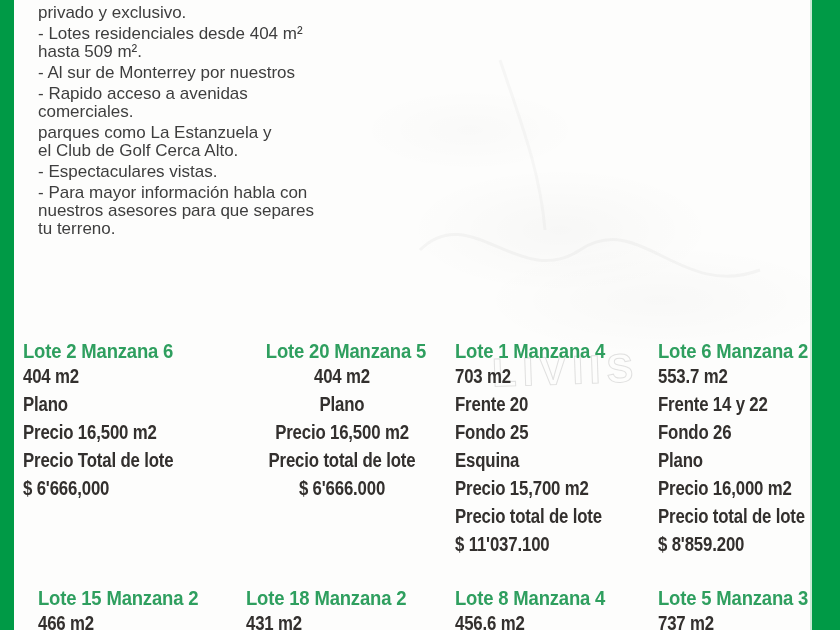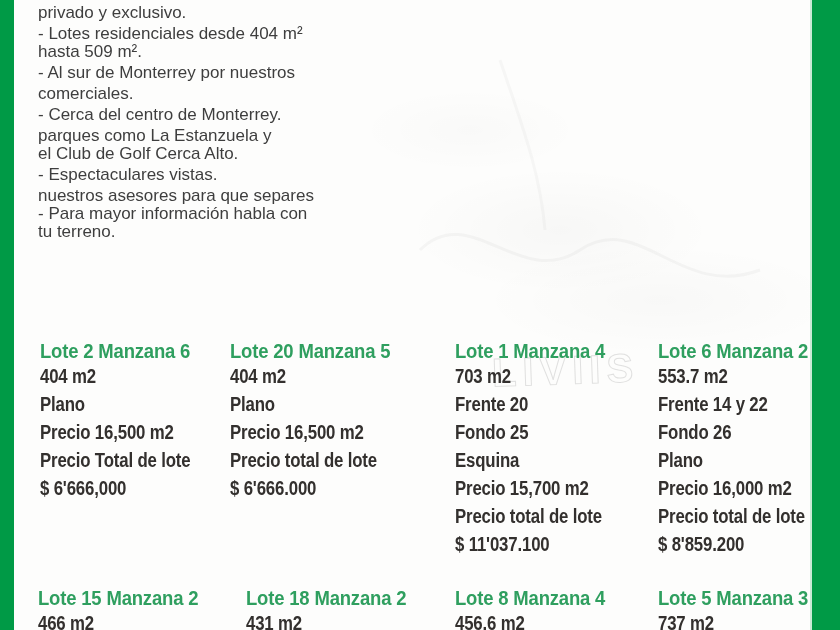--- a/index.html
+++ b/index.html
@@ -47,22 +47,22 @@
   .lot-title {
     font-size: 21px; font-weight: 700; line-height: 23px;
     letter-spacing: -0.2px; white-space: nowrap;
     transform: scaleX(0.88); transform-origin: 0 0;
   }
   .lot-line {
     font-size: 20px; font-weight: 600; line-height: 28px;
     color: #33302e; letter-spacing: -0.2px; white-space: nowrap;
     transform: scaleX(0.84); transform-origin: 0 0;
   }
-  .r1c1 { left: 40px;  top: 339px; }
-  .r1c2 { left: 230px; top: 339px; }
+  .r1c1 { left: 23px;  top: 339px; }
+  .r1c2 { left: 258px; top: 339px; text-align: center; }
   .r1c3 { left: 455px; top: 339px; }
   .r1c4 { left: 658px; top: 339px; }
   .r2c1 { left: 38px;  top: 586px; }
   .r2c2 { left: 246px; top: 586px; }
   .r2c3 { left: 455px; top: 586px; }
   .r2c4 { left: 658px; top: 586px; }
 </style>
 </head>
 <body>
 
@@ -86,35 +86,33 @@
       <span class="line">privado y exclusivo.</span>
     </p>
     <p>
       <span class="line">- Lotes residenciales desde 404 m²</span>
       <span class="line">hasta 509 m².</span>
     </p>
     <p>
       <span class="line">- Al sur de Monterrey por nuestros</span>
     </p>
     <p>
+      <span class="line">- Rapido acceso a avenidas</span>
       <span class="line">comerciales.</span>
-    </p>
-    <p>
-      <span class="line">- Cerca del centro de Monterrey.</span>
     </p>
     <p>
       <span class="line">parques como La Estanzuela y</span>
       <span class="line">el Club de Golf Cerca Alto.</span>
     </p>
     <p>
       <span class="line">- Espectaculares vistas.</span>
     </p>
     <p>
+      <span class="line">- Para mayor información habla con</span>
       <span class="line">nuestros asesores para que separes</span>
-      <span class="line">- Para mayor información habla con</span>
       <span class="line">tu terreno.</span>
     </p>
   </div>
 
   <div class="lot r1c1">
     <div class="lot-title" style="color: rgb(47, 159, 95);">Lote 2 Manzana 6</div>
     <div class="lot-line" style="color: rgb(51, 48, 46);">404 m2</div>
     <div class="lot-line" style="color: rgb(51, 48, 46);">Plano</div>
     <div class="lot-line" style="color: rgb(51, 48, 46);">Precio 16,500 m2</div>
     <div class="lot-line" style="color: rgb(51, 48, 46);">Precio Total de lote</div>

